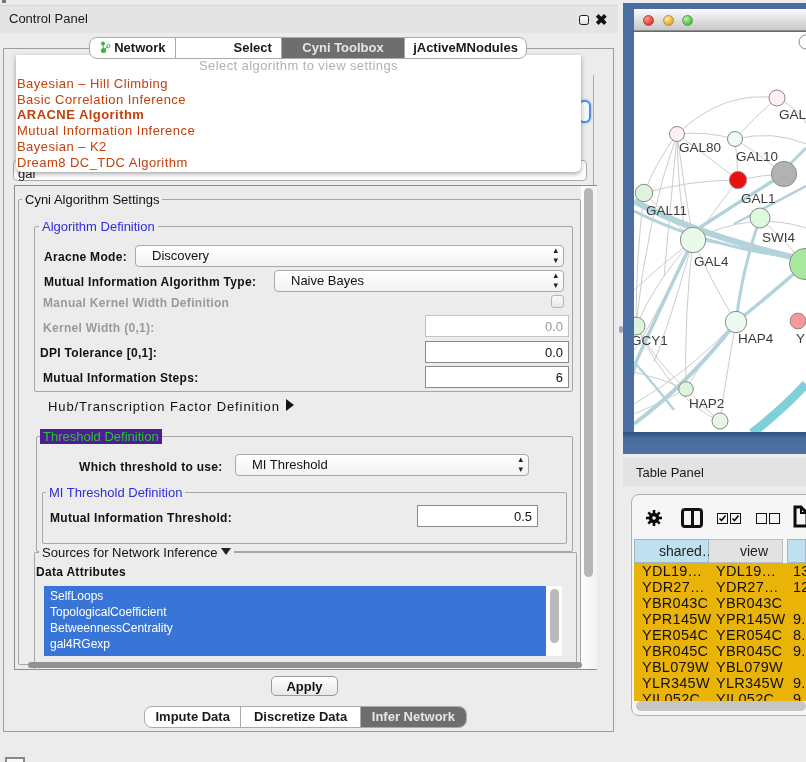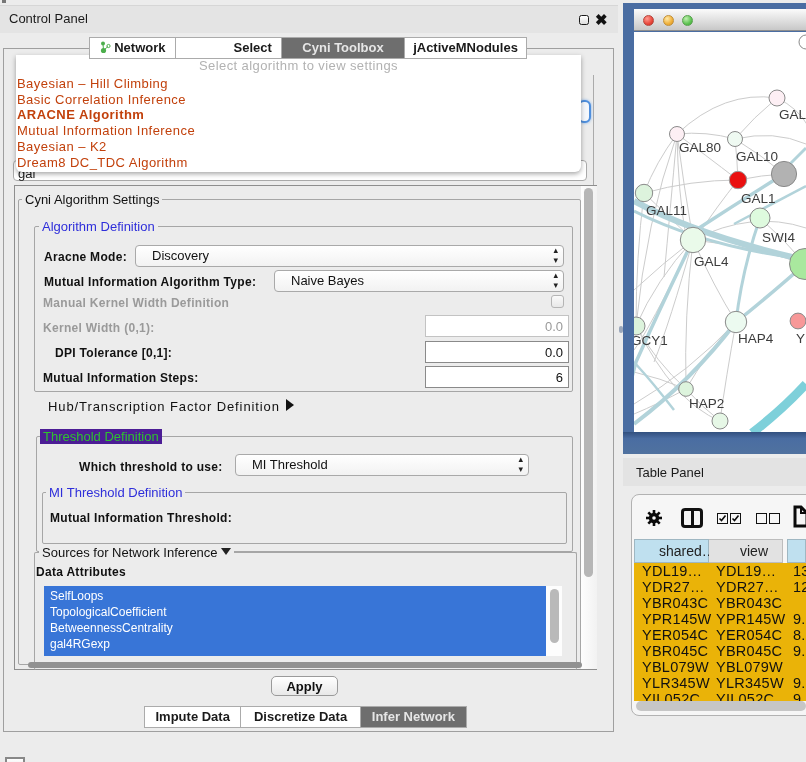--- a/index.html
+++ b/index.html
@@ -40,38 +40,39 @@
   <div class="abs combo" style="left:135px;top:245px;width:429px;height:22px;"><span>Discovery</span></div>
   <div class="abs" style="left:44px;top:275px;font-size:12px;font-weight:bold;letter-spacing:.3px;color:#111;">Mutual Information Algorithm Type:</div>
   <div class="abs combo" style="left:274px;top:270px;width:290px;height:22px;"><span>Naive Bayes</span></div>
 
   <div class="abs" style="left:43px;top:296px;font-size:12px;font-weight:bold;letter-spacing:.3px;color:#9a9a9a;">Manual Kernel Width Definition</div>
   <div class="abs" style="left:551px;top:295px;width:13px;height:13px;border:1px solid #b5b5b5;border-radius:3px;background:linear-gradient(#fafafa,#e8e8e8);"></div>
 
   <div class="abs" style="left:43px;top:321px;font-size:12px;font-weight:bold;letter-spacing:.3px;color:#9a9a9a;">Kernel Width (0,1):</div>
   <div class="abs field" style="left:425px;top:315px;width:144px;height:22px;border-color:#c3c3c3;color:#9a9a9a;">0.0</div>
 
-  <div class="abs" style="left:55px;top:346px;font-size:12px;font-weight:bold;letter-spacing:.3px;color:#111;">DPI Tolerance [0,1]:</div>
+  <div class="abs" style="left:40px;top:346px;font-size:12px;font-weight:bold;letter-spacing:.3px;color:#111;">DPI Tolerance [0,1]:</div>
   <div class="abs field" style="left:425px;top:341px;width:144px;height:22px;">0.0</div>
 
   <div class="abs" style="left:43px;top:371px;font-size:12px;font-weight:bold;letter-spacing:.3px;color:#111;">Mutual Information Steps:</div>
   <div class="abs field" style="left:425px;top:366px;width:144px;height:22px;">6</div>
 
   <div class="abs" style="left:48px;top:399px;font-size:13px;letter-spacing:.9px;color:#111;">Hub/Transcription Factor Definition</div>
   <div class="abs" style="left:286px;top:399px;width:0;height:0;border-left:8px solid #111;border-top:6px solid transparent;border-bottom:6px solid transparent;"></div>
 
   <div class="abs" style="left:36px;top:436px;width:537px;height:116px;border:1px solid #a6a6a6;border-radius:2px;"></div>
   <div class="abs" style="left:40px;top:429px;background:#4c1d95;padding:0 3px;font-size:13px;color:#2fc22f;">Threshold Definition</div>
 
   <div class="abs" style="left:79px;top:460px;font-size:12px;font-weight:bold;letter-spacing:.3px;color:#111;">Which threshold to use:</div>
   <div class="abs combo" style="left:235px;top:454px;width:294px;height:22px;"><span>MI Threshold</span></div>
 
   <div class="abs" style="left:42px;top:492px;width:525px;height:52px;border:1px solid #a6a6a6;border-radius:2px;"></div>
   <div class="abs" style="left:46px;top:485px;background:#ececec;padding:0 3px;font-size:13px;color:#2e2eda;">MI Threshold Definition</div>
   <div class="abs" style="left:50px;top:511px;font-size:12px;font-weight:bold;letter-spacing:.3px;color:#111;">Mutual Information Threshold:</div>
+  <div class="abs field" style="left:417px;top:505px;width:121px;height:22px;">0.5</div>
 
   <div class="abs" style="left:34px;top:552px;width:543px;height:118px;border:1px solid #a6a6a6;border-radius:2px;border-bottom:none;"></div>
   <div class="abs" style="left:39px;top:545px;background:#ececec;padding:0 3px;font-size:13px;color:#111;">Sources for Network Inference <span style="display:inline-block;width:0;height:0;border-top:7px solid #222;border-left:5px solid transparent;border-right:5px solid transparent;vertical-align:2px;"></span></div>
   <div class="abs" style="left:36px;top:565px;font-size:12px;font-weight:bold;letter-spacing:.3px;color:#111;">Data Attributes</div>
 
   <div class="abs" style="left:44px;top:586px;width:502px;height:70px;background:#3875d7;"></div>
   <div class="abs" style="left:50px;top:588px;font-size:12px;color:#fff;line-height:16px;">SelfLoops<br>TopologicalCoefficient<br>BetweennessCentrality<br>gal4RGexp</div>
   <div class="abs" style="left:546px;top:586px;width:16px;height:70px;background:#fdfdfd;"></div>
   <div class="abs" style="left:550px;top:589px;width:9px;height:54px;background:#b9b9b9;border-radius:5px;"></div>
 
@@ -254,18 +255,18 @@
 <div class="abs" style="left:636px;top:701px;width:170px;height:10px;background:#c6c6c6;border-radius:5px;"></div>
 
 <div class="abs" style="left:5px;top:757px;width:20px;height:10px;border:2px solid #888;background:linear-gradient(#fff,#eee);"></div>
 
 <style>
   .combo { border:1px solid #a9a9a9; border-radius:4px; background:linear-gradient(#ffffff,#f2f2f2); font-size:13px; color:#111; line-height:20px; padding-left:16px; }
   .combo span { }
   .combo::after { content:"\25B4"; position:absolute; right:5px; top:-1px; font-size:9px; color:#222; line-height:11px; }
   .combo::before { content:"\25BE"; position:absolute; right:5px; top:9px; font-size:9px; color:#222; line-height:11px; }
   .field { border:1px solid #8a8a8a; background:#fff; font-size:13px; color:#111; text-align:right; padding-right:5px; line-height:21px; }
-  .tabbar { display:flex; border:1px solid #ababab; border-radius:0; background:#fff; overflow:hidden; }
+  .tabbar { display:flex; border:1px solid #ababab; border-radius:8px; background:#fff; overflow:hidden; }
   .seg { border-right:1px solid #ababab; text-align:center; font-size:13px; font-weight:bold; color:#1a1a1a; line-height:20px; }
   .seg.sel { background:#6e6e6e; color:#e6e6e6; }
   .tl { width:11px; height:11px; border-radius:50%; border:1px solid; }
   .cb { width:11px; height:11px; border:1.5px solid #111; font-size:10px; line-height:9px; text-align:center; color:#111; font-weight:bold; }
 </style>
 
 </body></html>

